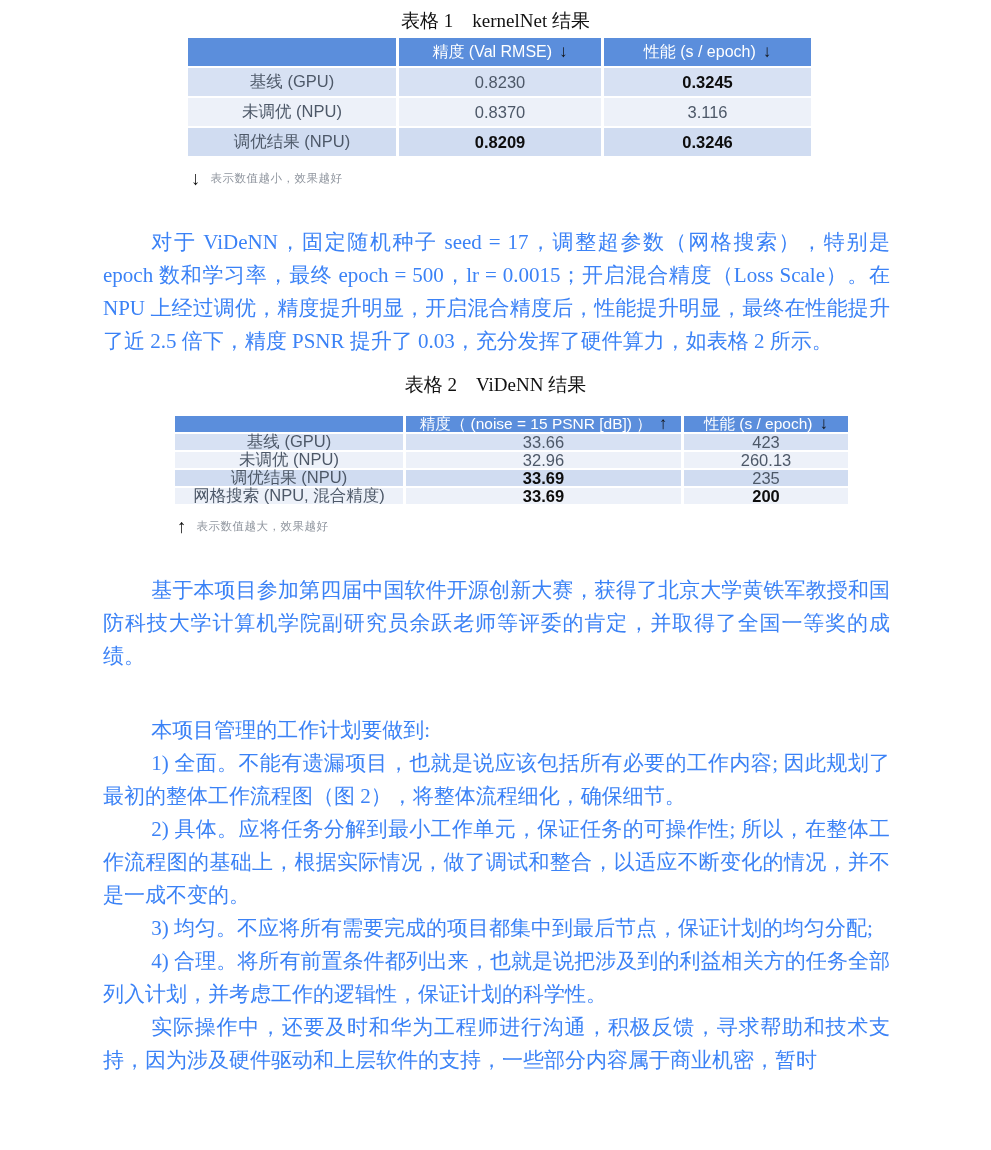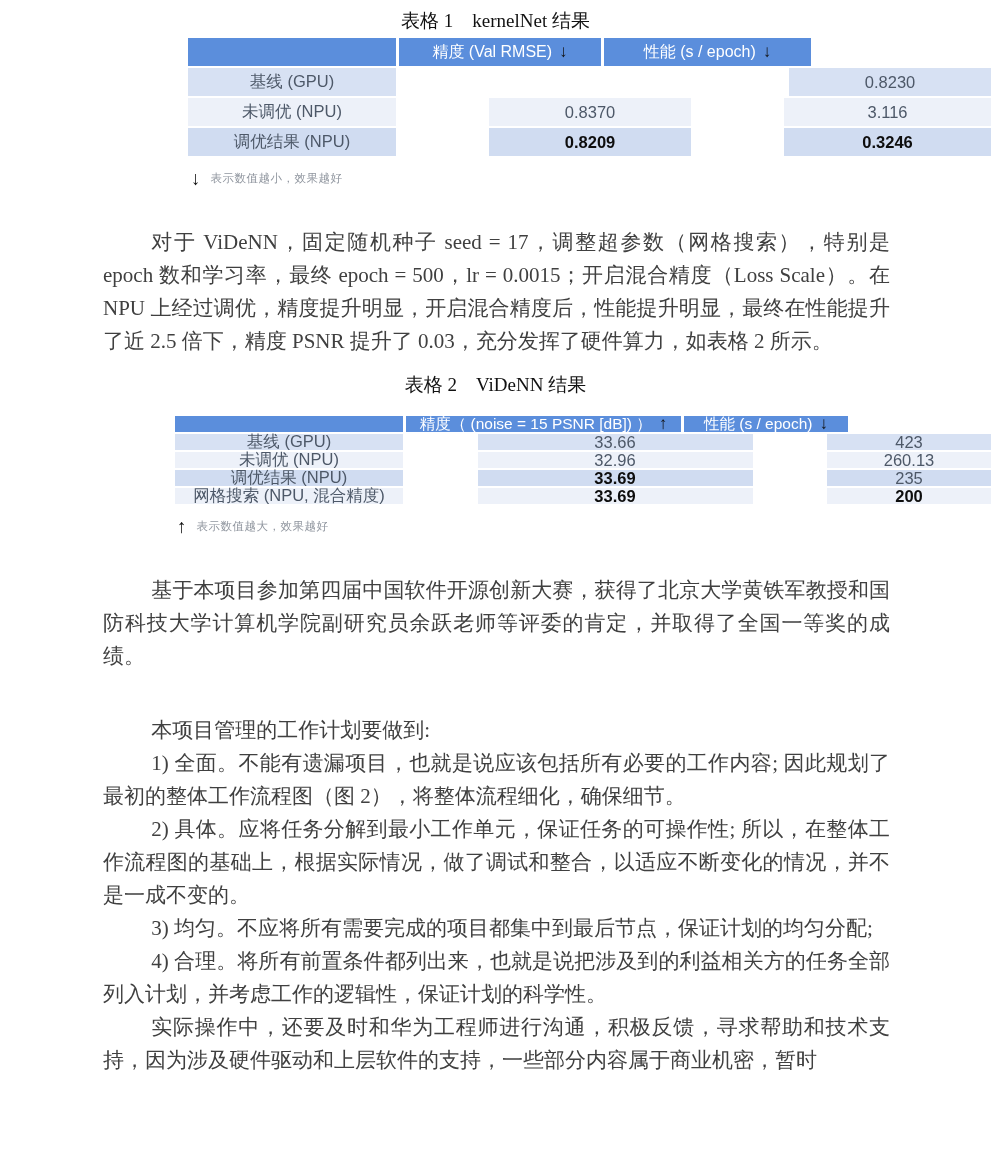--- a/index.html
+++ b/index.html
@@ -23,21 +23,21 @@
     color: #111;
   }
   .caption.second { margin-top: 16px; margin-bottom: 20px; }
   .caption.first  { margin-bottom: 6px; }
 
   
   .tbl {
     font-family: "Liberation Sans", "DejaVu Sans", sans-serif;
   }
   .tbl .row { display: flex; }
-  .tbl .row + .row { margin-top: 2px; justify-content: space-between; }
+  .tbl .row + .row { margin-top: 2px; }
   .tbl .cell {
     display: flex;
     align-items: center;
     justify-content: center;
     box-sizing: border-box;
     white-space: nowrap;
   }
   .tbl .hrow .cell {
     background: var(--header-bg);
     color: var(--header-text);
@@ -98,21 +98,21 @@
     letter-spacing: 0.5px;
   }
 
   
   .body {
     margin: 0 101px 0 103px;
     font-size: 21px;
     line-height: 33px;
     text-align: justify;
     text-indent: 2.3em;
-    color: #404040;
+    color: #3b82f6;
   }
   .body.after-table { margin-top: 38px; }
   .body.plan-head   { margin-top: 41px; }
 </style>
 </head>
 <body>
 
 <div class="page">
 
   <div class="caption first">表格 1　kernelNet 结果</div>
@@ -125,20 +125,21 @@
         <span class="arrow">↓</span>
       </div>
       <div class="cell c3">
         <span>性能 (s / epoch)</span>
         <span class="arrow">↓</span>
       </div>
     </div>
     <div class="row drow row-blue">
       <div class="cell c1">基线 (GPU)</div>
       <div class="cell c2">0.8230</div>
+      <div class="cell c3 b">0.3245</div>
     </div>
     <div class="row drow row-light">
       <div class="cell c1">未调优 (NPU)</div>
       <div class="cell c2">0.8370</div>
       <div class="cell c3">3.116</div>
     </div>
     <div class="row drow row-blue2">
       <div class="cell c1">调优结果 (NPU)</div>
       <div class="cell c2 b">0.8209</div>
       <div class="cell c3 b">0.3246</div>

